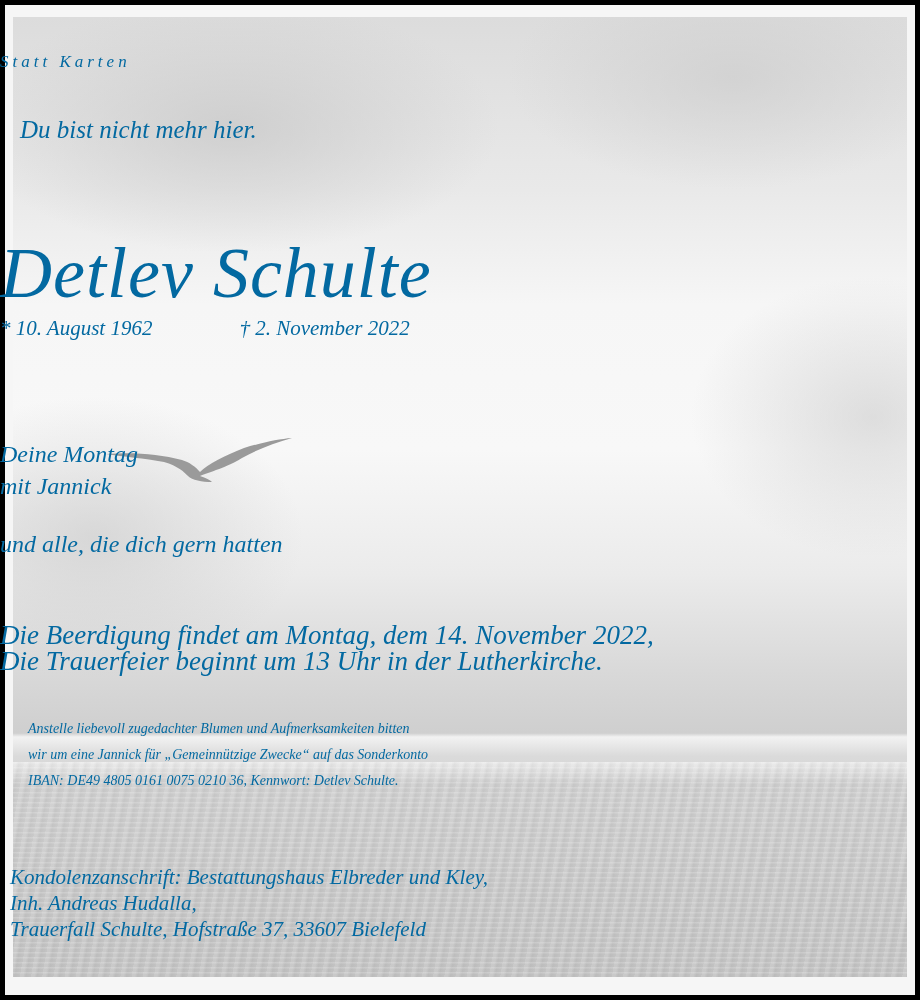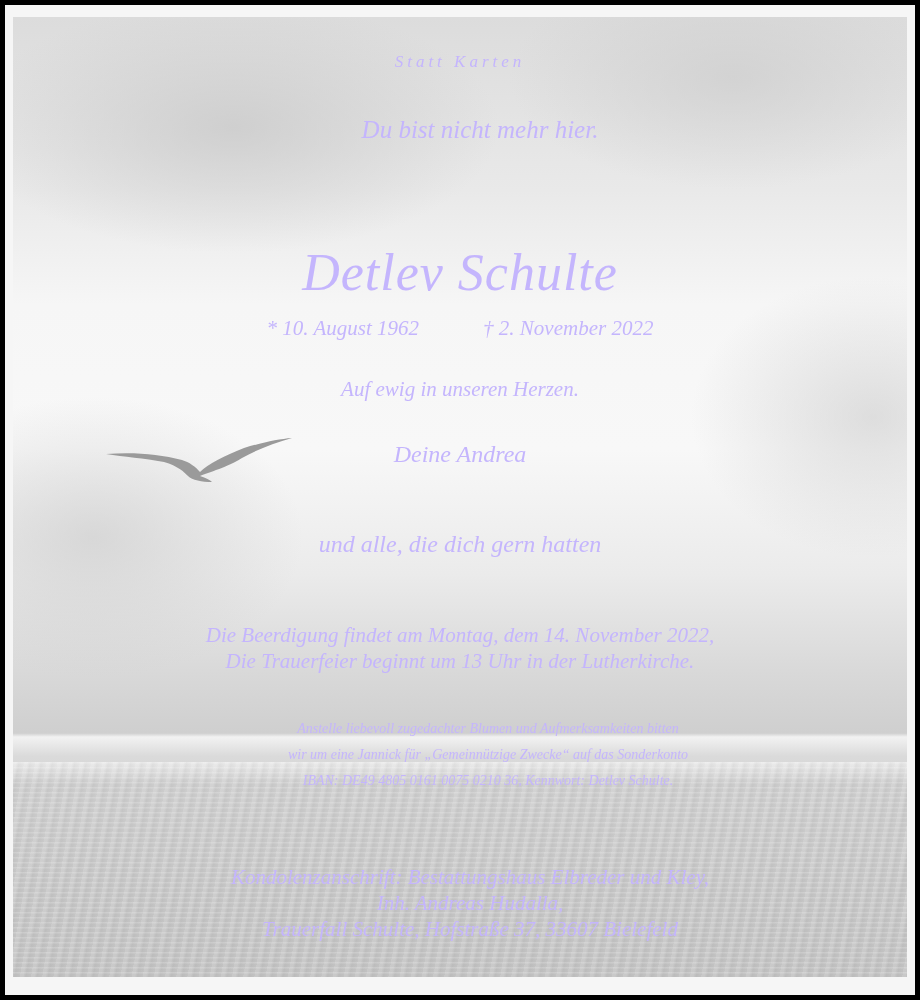--- a/index.html
+++ b/index.html
@@ -21,33 +21,33 @@
   .sea {
     position: absolute; left: 0; top: 745px; width: 100%; height: 215px;
     background:
       repeating-linear-gradient(to bottom, rgba(255,255,255,0.18) 0px, rgba(255,255,255,0.18) 1px, rgba(0,0,0,0) 2px, rgba(0,0,0,0) 5px),
       repeating-linear-gradient(100deg, rgba(255,255,255,0.12) 0px, rgba(255,255,255,0.12) 3px, rgba(0,0,0,0.03) 6px, rgba(0,0,0,0) 11px),
       linear-gradient(to bottom, #e9e9e9 0%, #cdcdcd 10%, #c6c6c6 60%, #c2c2c2 100%);
   }
   .content {
     position: absolute; left: 0; top: 0; width: 920px; height: 1000px;
     font-family: "Liberation Serif", "DejaVu Serif", serif;
-    color: #c4b5fd; text-align: center;
+    color: #0369a1; 
   }
   .line { position: absolute; left: 0; width: 920px; white-space: nowrap; font-style: italic; }
   .header { top: 52px; font-size: 17px; letter-spacing: 4px; }
   .poem { top: 116px; font-size: 25px; line-height: 27px; padding-left: 20px; }
-  .name { top: 238px; font-size: 52px; letter-spacing: 1px; line-height: 70px; }
+  .name { top: 238px; font-size: 72px; letter-spacing: 1px; line-height: 70px; }
   .dates { top: 316px; font-size: 21px; }
   .dates span { display: inline-block; }
-  .dates .birth { margin-right: 64px; }
+  .dates .birth { margin-right: 87px; }
   .motto { top: 377px; font-size: 21px; }
   .family1 { top: 438px; font-size: 24px; line-height: 32px; }
   .family2 { top: 508px; font-size: 24px; margin-top: 23px; }
-  .info { top: 622px; font-size: 21px; line-height: 26px; }
+  .info { top: 622px; font-size: 27px; line-height: 26px; }
   .donation { top: 716px; font-size: 14px; line-height: 26px; padding-left: 28px; }
   .condolence { top: 864px; font-size: 21px; line-height: 26px; margin-left: 10px; }
   .bird { position: absolute; left: 104px; top: 434px; width: 190px; height: 52px; }
 </style>
 </head>
 <body>
 
 <div class="frame">
   <div class="photo">
     <div class="sea"></div>
@@ -64,24 +64,24 @@
   <div class="line poem">
     <div>Du bist nicht mehr hier.</div>
   </div>
 
   <div class="line name">Detlev Schulte</div>
 
   <div class="line dates">
     <span class="birth">* 10. August 1962</span><span class="death">† 2. November 2022</span>
   </div>
 
-  <div class="line motto">Auf ewig in unseren Herzen.</div>
 
   <div class="line family1">
-    <div>Deine Andrea</div>
+    <div>Deine Montag</div>
+    <div>mit Jannick</div>
   </div>
   <div class="line family2">und alle, die dich gern hatten</div>
 
   <div class="line info">
     <div>Die Beerdigung findet am Montag, dem 14. November 2022,</div>
     <div>Die Trauerfeier beginnt um 13 Uhr in der Lutherkirche.</div>
   </div>
 
   <div class="line donation">
     <div>Anstelle liebevoll zugedachter Blumen und Aufmerksamkeiten bitten</div>

